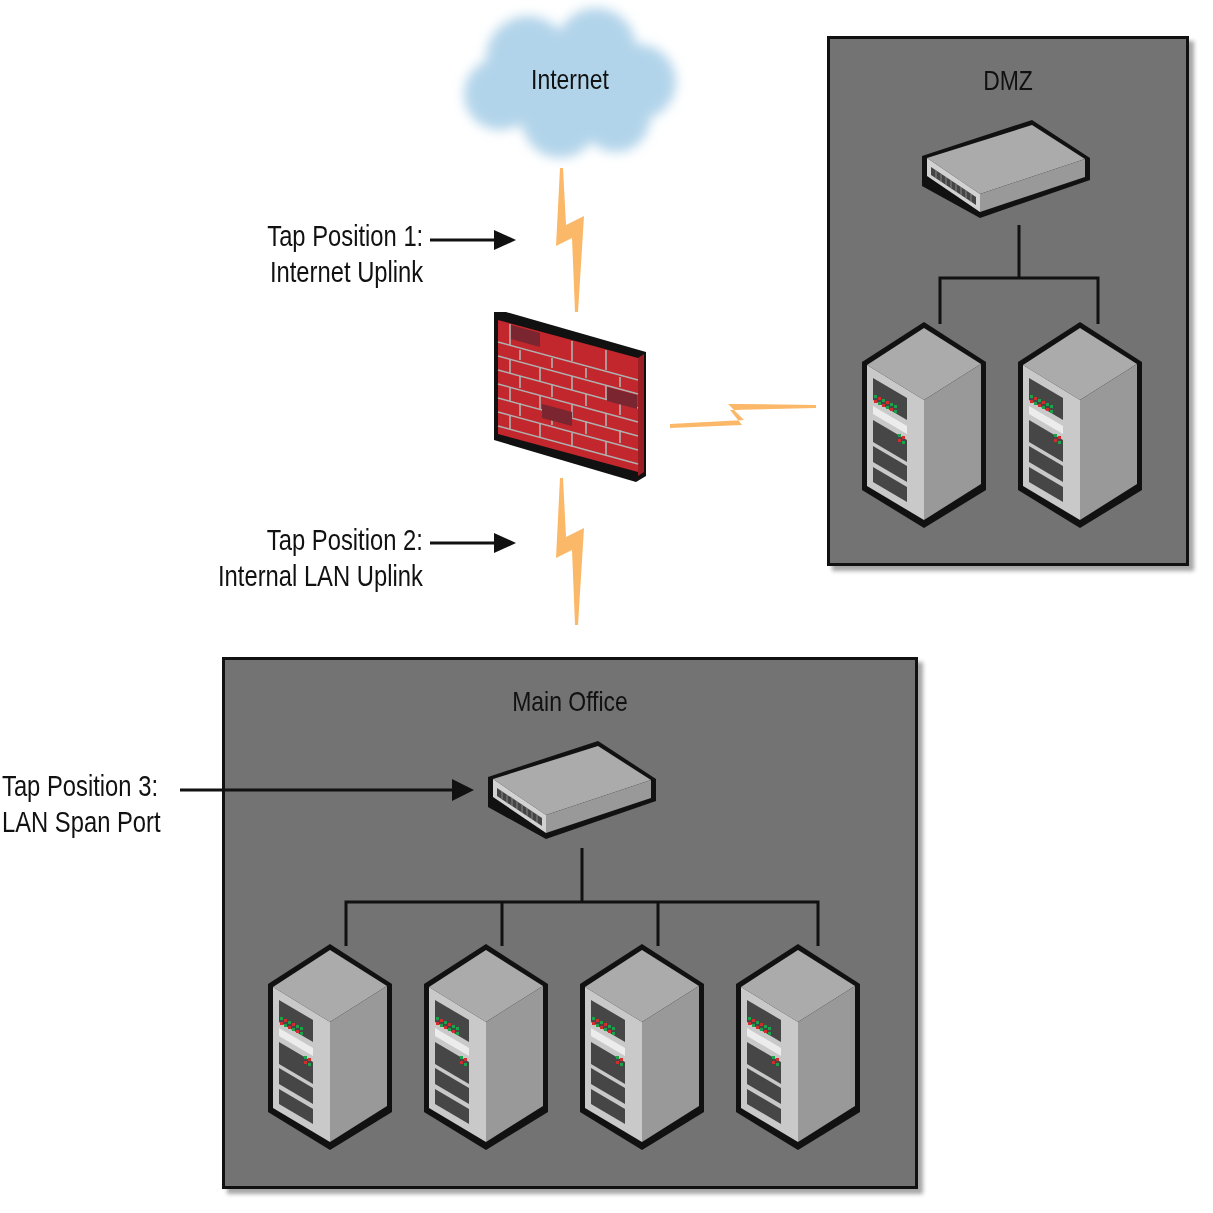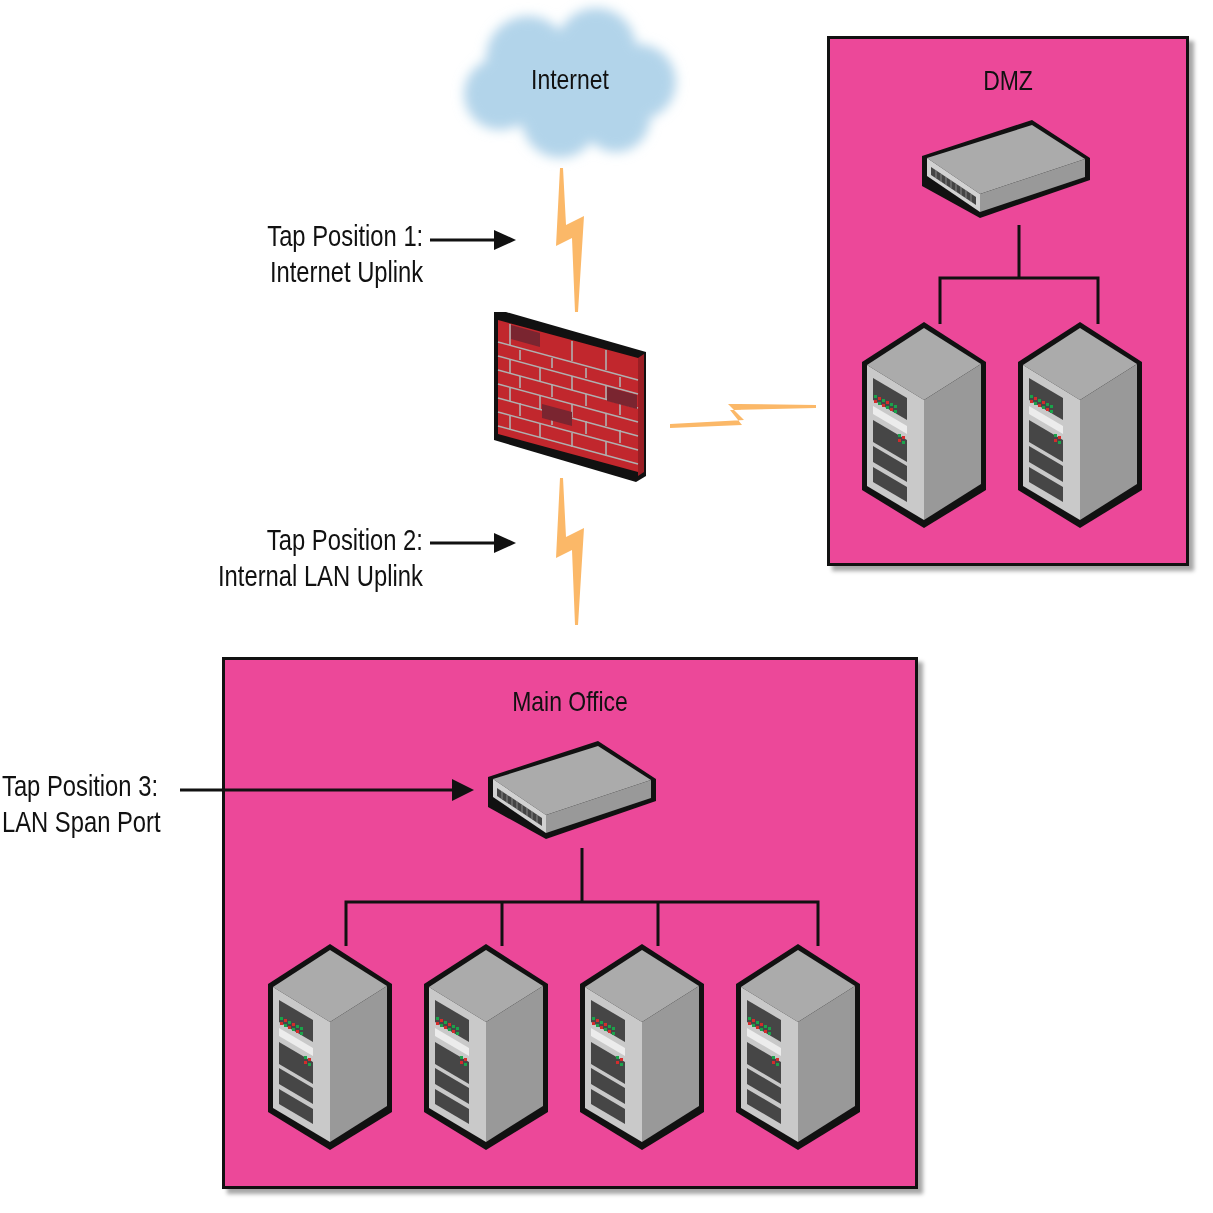--- a/index.html
+++ b/index.html
@@ -1,19 +1,19 @@
 <!DOCTYPE html>
 <html><head>
 <meta charset="utf-8">
 <style>
   html, body { margin:0; padding:0; background:#ffffff; }
   body { width:1213px; height:1213px; position:relative; overflow:hidden;
          font-family:"Liberation Sans", sans-serif; }
   #stage { position:absolute; left:0; top:0; width:1213px; height:1213px; }
-  .zone { position:absolute; background:#ec4899; border:3px solid #111; box-shadow:5px 5px 4px rgba(0,0,0,0.35); box-sizing:border-box; }
+  .zone { position:absolute; background:#737373; border:3px solid #111; box-shadow:5px 5px 4px rgba(0,0,0,0.35); box-sizing:border-box; }
   .zone-title { position:absolute; left:0; right:0; text-align:center; font-size:28px; color:#111;
                 font-family:"Liberation Sans Narrow","Liberation Sans", sans-serif; transform:scaleX(0.82); }
   .label { position:absolute; font-size:29px; color:#111; text-align:right; line-height:36px;
            transform:scaleX(0.82); transform-origin:right center; white-space:nowrap; }
   .label.left { text-align:left; transform-origin:left center; }
   svg { position:absolute; left:0; top:0; }
 </style>
 </head>
 <body>
 

